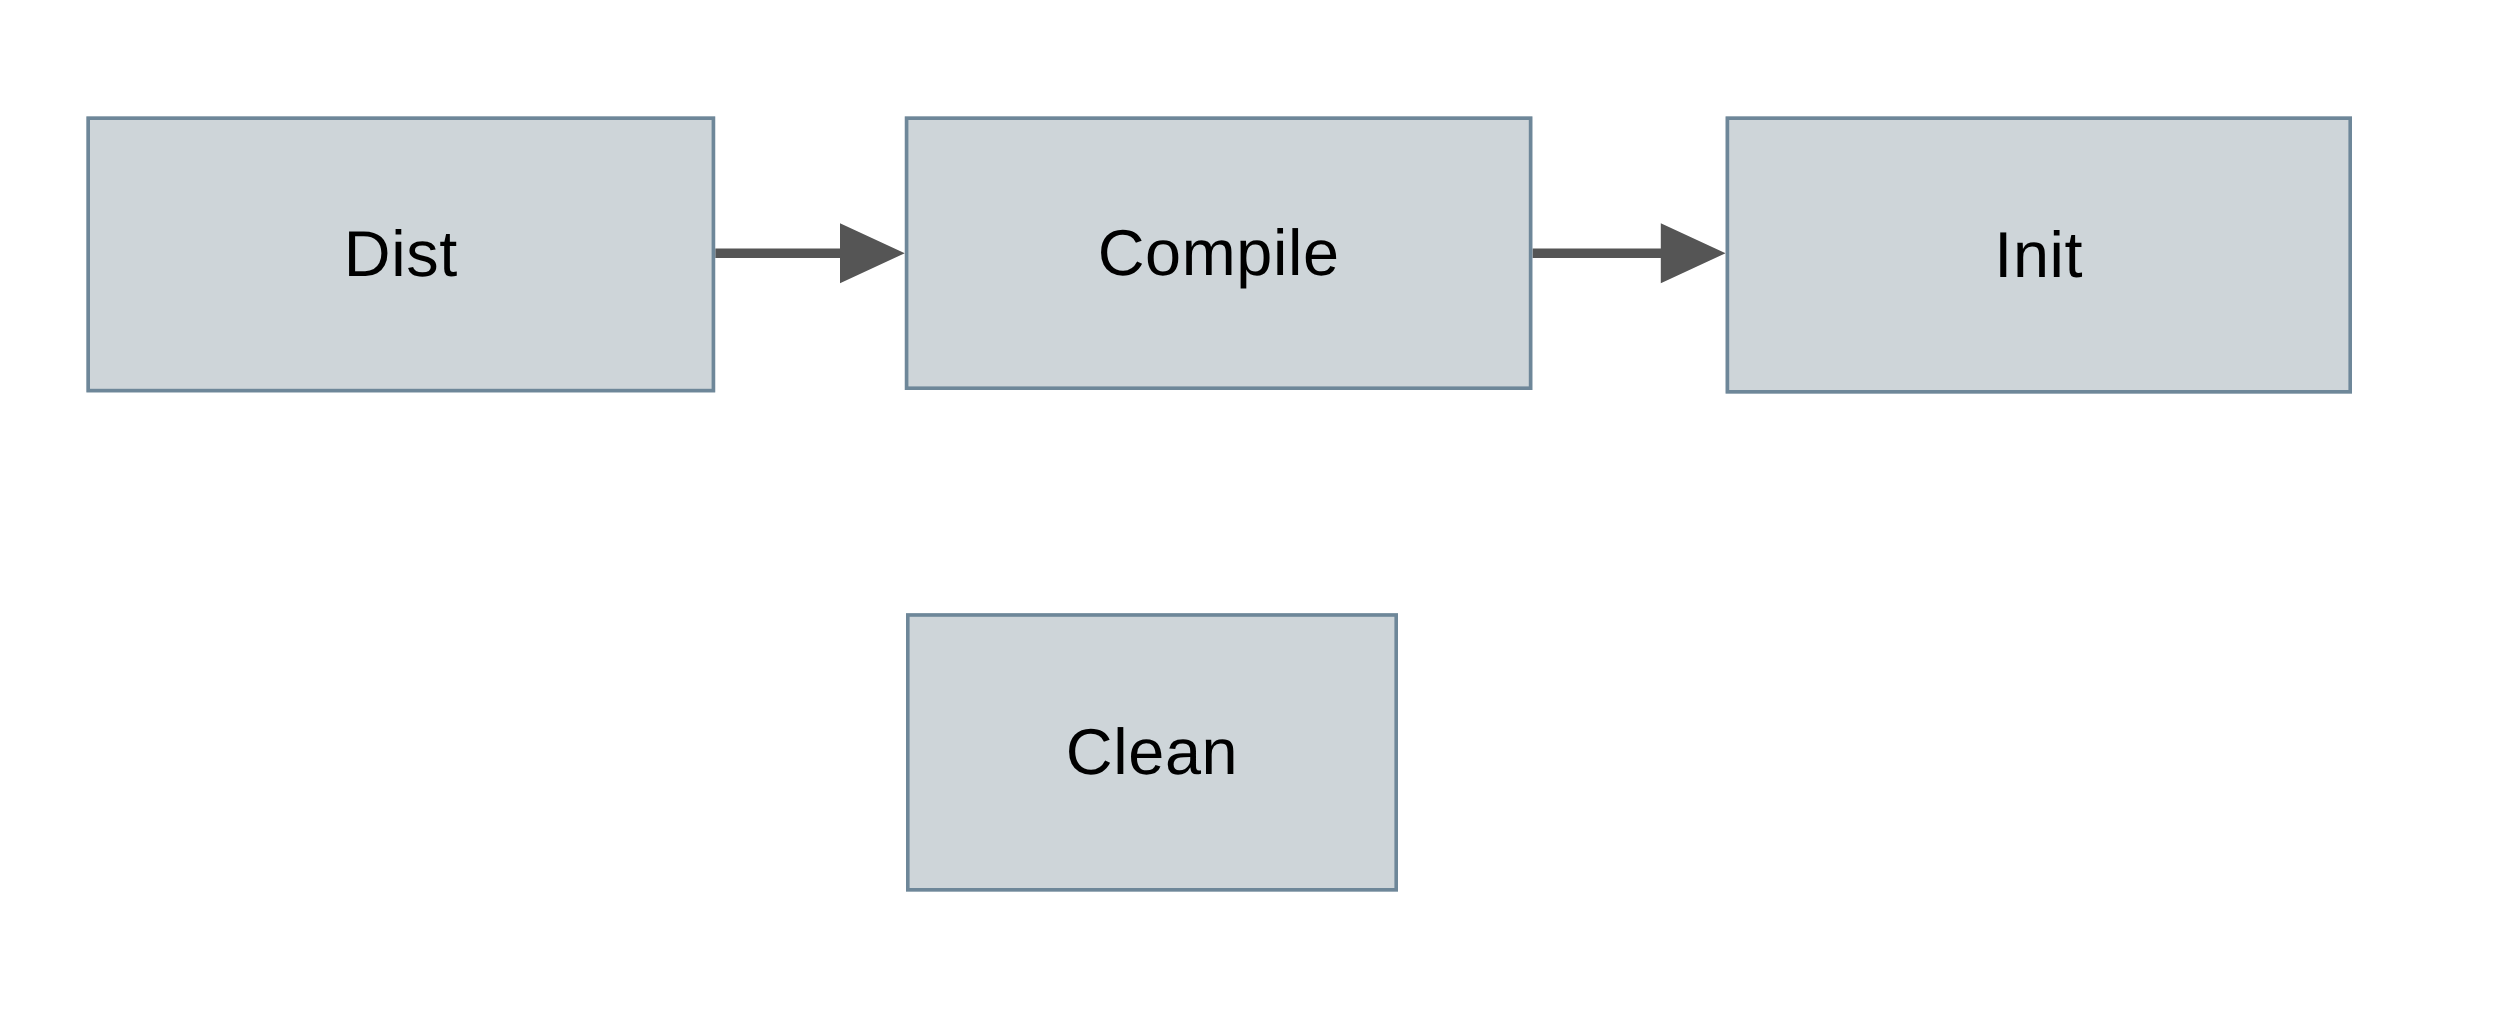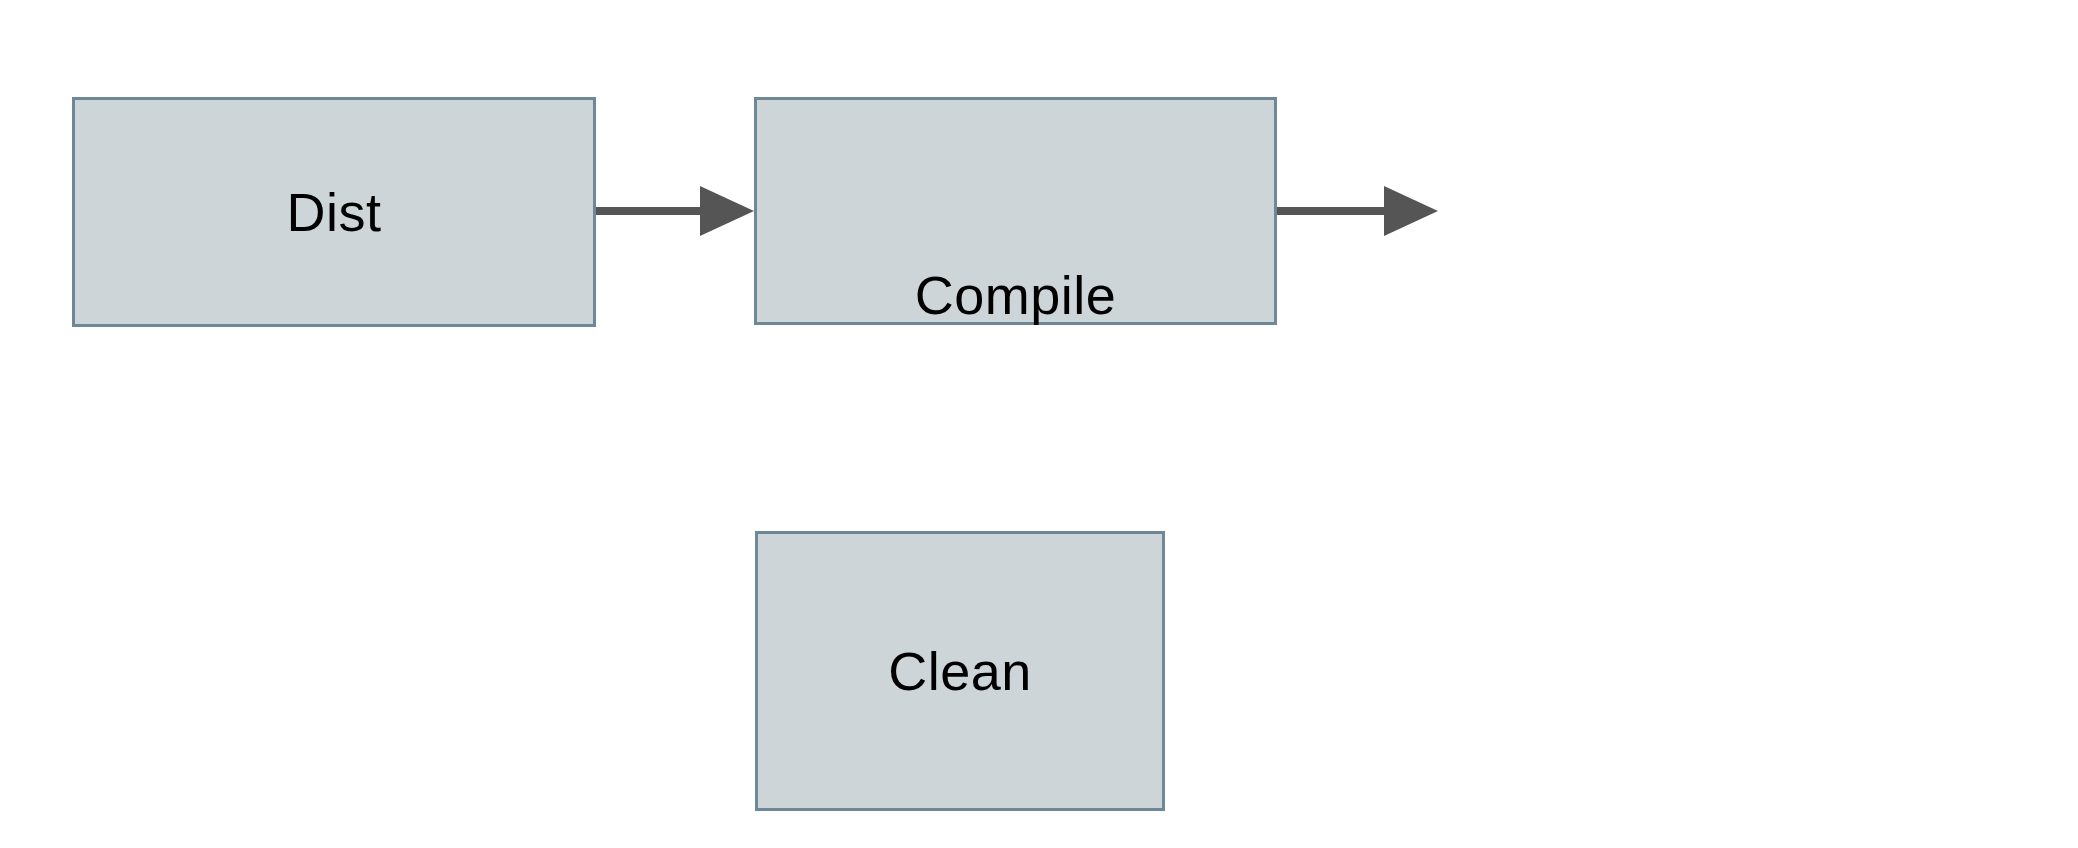--- a/index.html
+++ b/index.html
@@ -44,23 +44,23 @@
     width: 2078px;
     height: 848px;
     pointer-events: none;
   }
   .edge-layer .edge-path {
     fill: #555555;
     stroke: none;
   }
   
   #node-dist    { left: 72px;   top: 97px;  width: 524px; height: 230px; }
-  #node-compile { left: 754px;  top: 97px;  width: 523px; height: 228px; align-items: flex-end; }
+  #node-compile { left: 754px;  top: 97px;  width: 523px; height: 228px; }
   #node-init    { left: 1438px; top: 97px;  width: 522px; height: 231px; }
-  #node-clean   { left: 755px;  top: 511px; width: 410px; height: 280px; margin-top: 20px; }
+  #node-clean   { left: 755px;  top: 511px; width: 410px; height: 232px; }
 </style>
 </head>
 <body>
 
 <div id="diagram-canvas">
 
   <svg class="edge-layer" viewBox="0 0 2078 848" width="2078" height="848" xmlns="http://www.w3.org/2000/svg" aria-hidden="true">
 
     <g>
       <path class="edge-path" d="M 596,207 L 700,207 L 700,199 L 700,186 L 754,211 L 700,236 L 700,223 L 700,215 L 596,215 Z"></path>
@@ -72,18 +72,21 @@
   </svg>
 
   <div class="node" id="node-dist">
     <span class="node-label">Dist</span>
   </div>
 
   <div class="node" id="node-compile">
     <span class="node-label">Compile</span>
   </div>
 
+  <div class="node" id="node-init">
+    <span class="node-label">Init</span>
+  </div>
 
   <div class="node" id="node-clean">
     <span class="node-label">Clean</span>
   </div>
 
 </div>
 
 </body></html>

